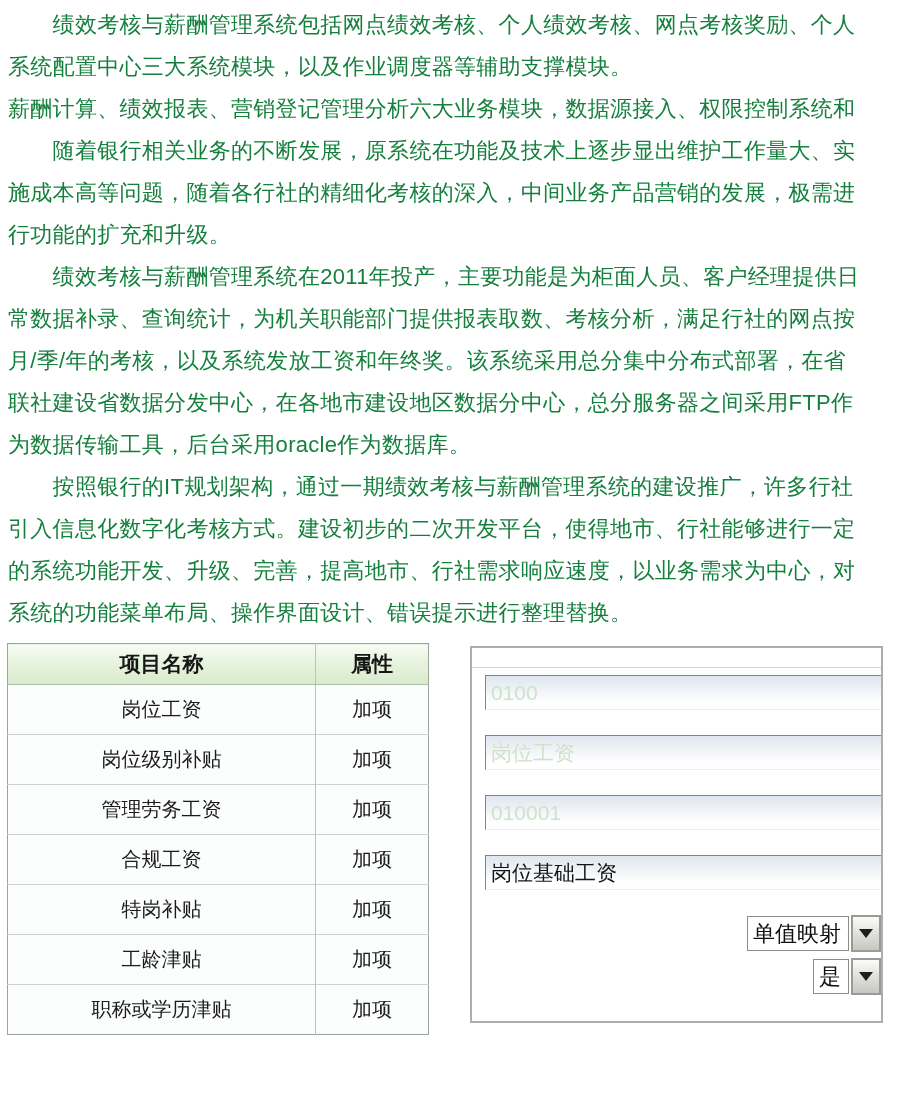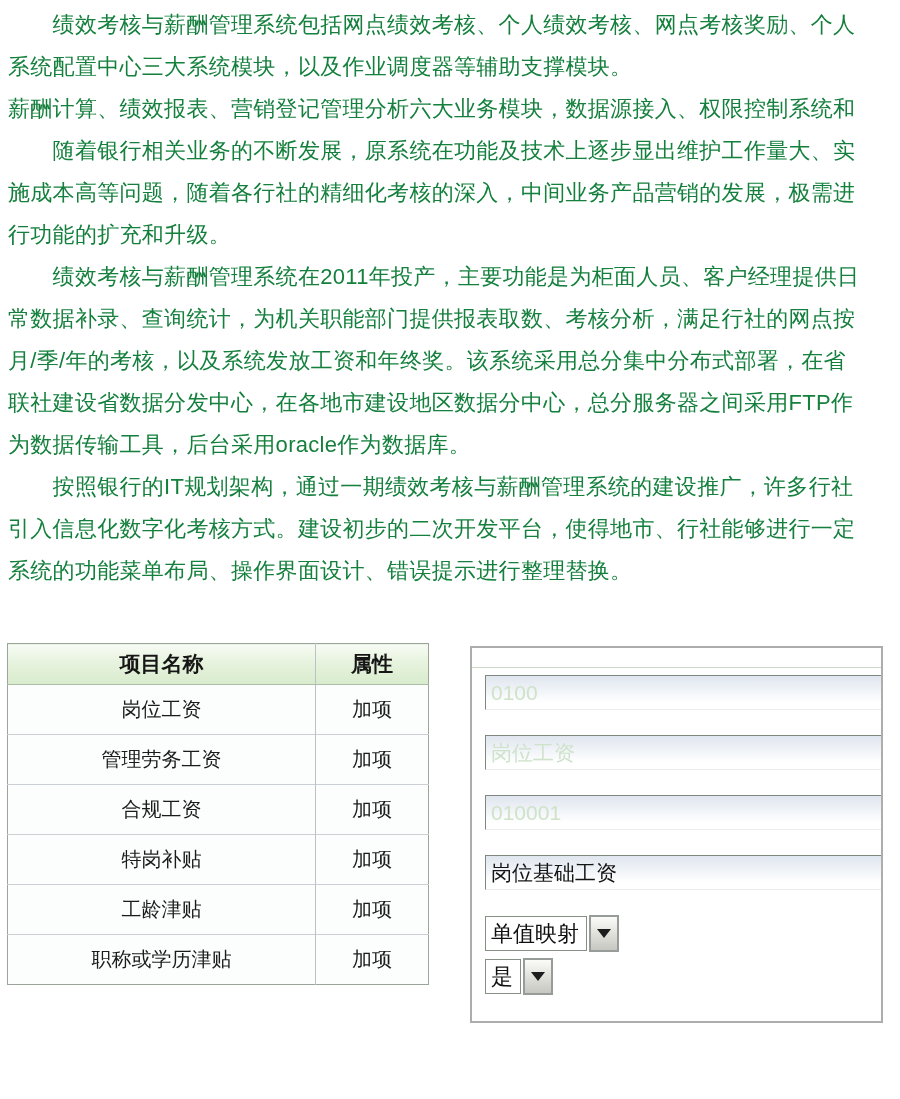--- a/index.html
+++ b/index.html
@@ -46,21 +46,21 @@
   .fields { padding:7px 0 0 13px; }
   .field {
     box-sizing:border-box; height:35px; margin-bottom:25px;
     border-top:1px solid #7f877f; border-left:1px solid #7f877f;
     border-bottom:1px solid #eceeee;
     background:linear-gradient(180deg,#e0e6ef 0%,#edf1f6 35%,#ffffff 80%);
     display:flex; align-items:center; padding-left:5px;
     font-size:21px; color:#141414;
   }
   .field.disabled { color:#cfe2ca; }
-  .combo { display:flex; align-items:stretch; height:37px; margin-bottom:6px; }
+  .combo { display:flex; align-items:stretch; height:37px; margin-bottom:6px;justify-content:flex-end; }
   .combo-text {
     box-sizing:border-box; background:#ffffff; border:1px solid #868e86;
     display:flex; align-items:center; padding:0 7px 0 5px;
     font-size:22px; color:#101010; margin:1px 0;
   }
   .combo-btn {
     box-sizing:border-box; width:30px; margin-left:2px;
     border:2px solid #989c98;
     background:linear-gradient(180deg,#fbfbf9 0%,#e4e4df 45%,#c7c7c1 100%);
     display:flex; align-items:center; justify-content:center;
@@ -90,38 +90,43 @@
       <div class="para">
         <div class="tline">　　绩效考核与薪酬管理系统在2011年投产，主要功能是为柜面人员、客户经理提供日</div>
         <div class="tline">常数据补录、查询统计，为机关职能部门提供报表取数、考核分析，满足行社的网点按</div>
         <div class="tline">月/季/年的考核，以及系统发放工资和年终奖。该系统采用总分集中分布式部署，在省</div>
         <div class="tline">联社建设省数据分发中心，在各地市建设地区数据分中心，总分服务器之间采用FTP作</div>
         <div class="tline">为数据传输工具，后台采用oracle作为数据库。</div>
       </div>
       <div class="para">
         <div class="tline">　　按照银行的IT规划架构，通过一期绩效考核与薪酬管理系统的建设推广，许多行社</div>
         <div class="tline">引入信息化数字化考核方式。建设初步的二次开发平台，使得地市、行社能够进行一定</div>
+        <div class="tline">的系统功能开发、升级、完善，提高地市、行社需求响应速度，以业务需求为中心，对</div>
         <div class="tline">系统的功能菜单布局、操作界面设计、错误提示进行整理替换。</div>
       </div>
     </div>
 
   <table class="salary-table">
     <colgroup>
         <col class="c1">
         <col class="c2">
       </colgroup>
     <thead>
         <tr id="thead-row">
           <th>项目名称</th>
           <th>属性</th>
         </tr>
       </thead>
     <tbody id="tbody">
         <tr>
           <td>岗位工资</td>
+          <td>加项</td>
+        </tr>
+        <tr>
+          <td>岗位级别补贴</td>
           <td>加项</td>
         </tr>
         <tr>
           <td>管理劳务工资</td>
           <td>加项</td>
         </tr>
         <tr>
           <td>合规工资</td>
           <td>加项</td>
         </tr>

